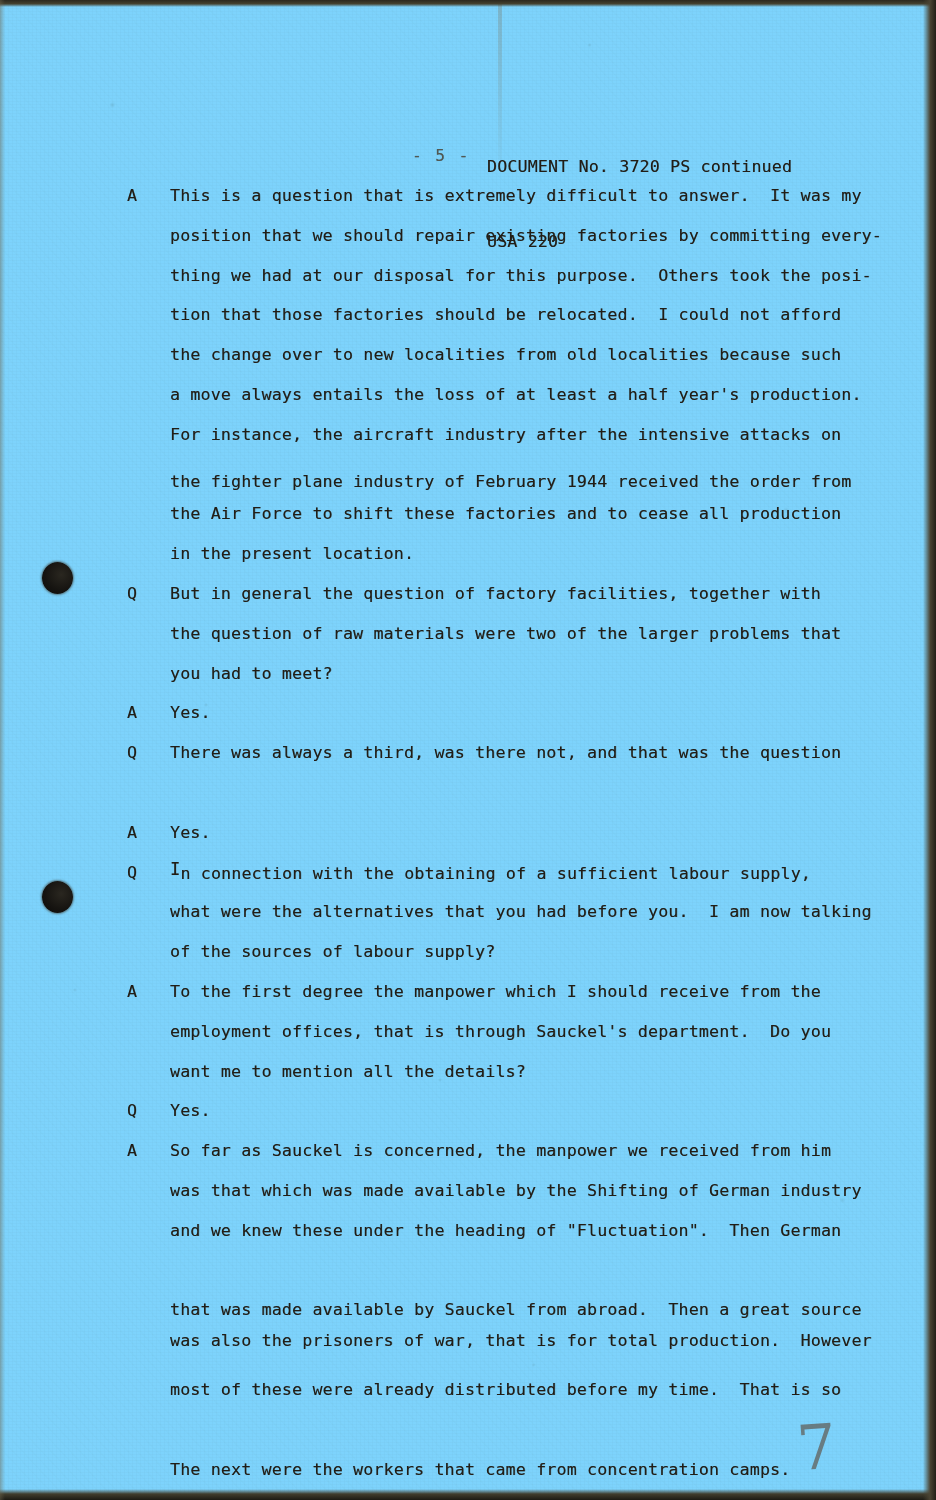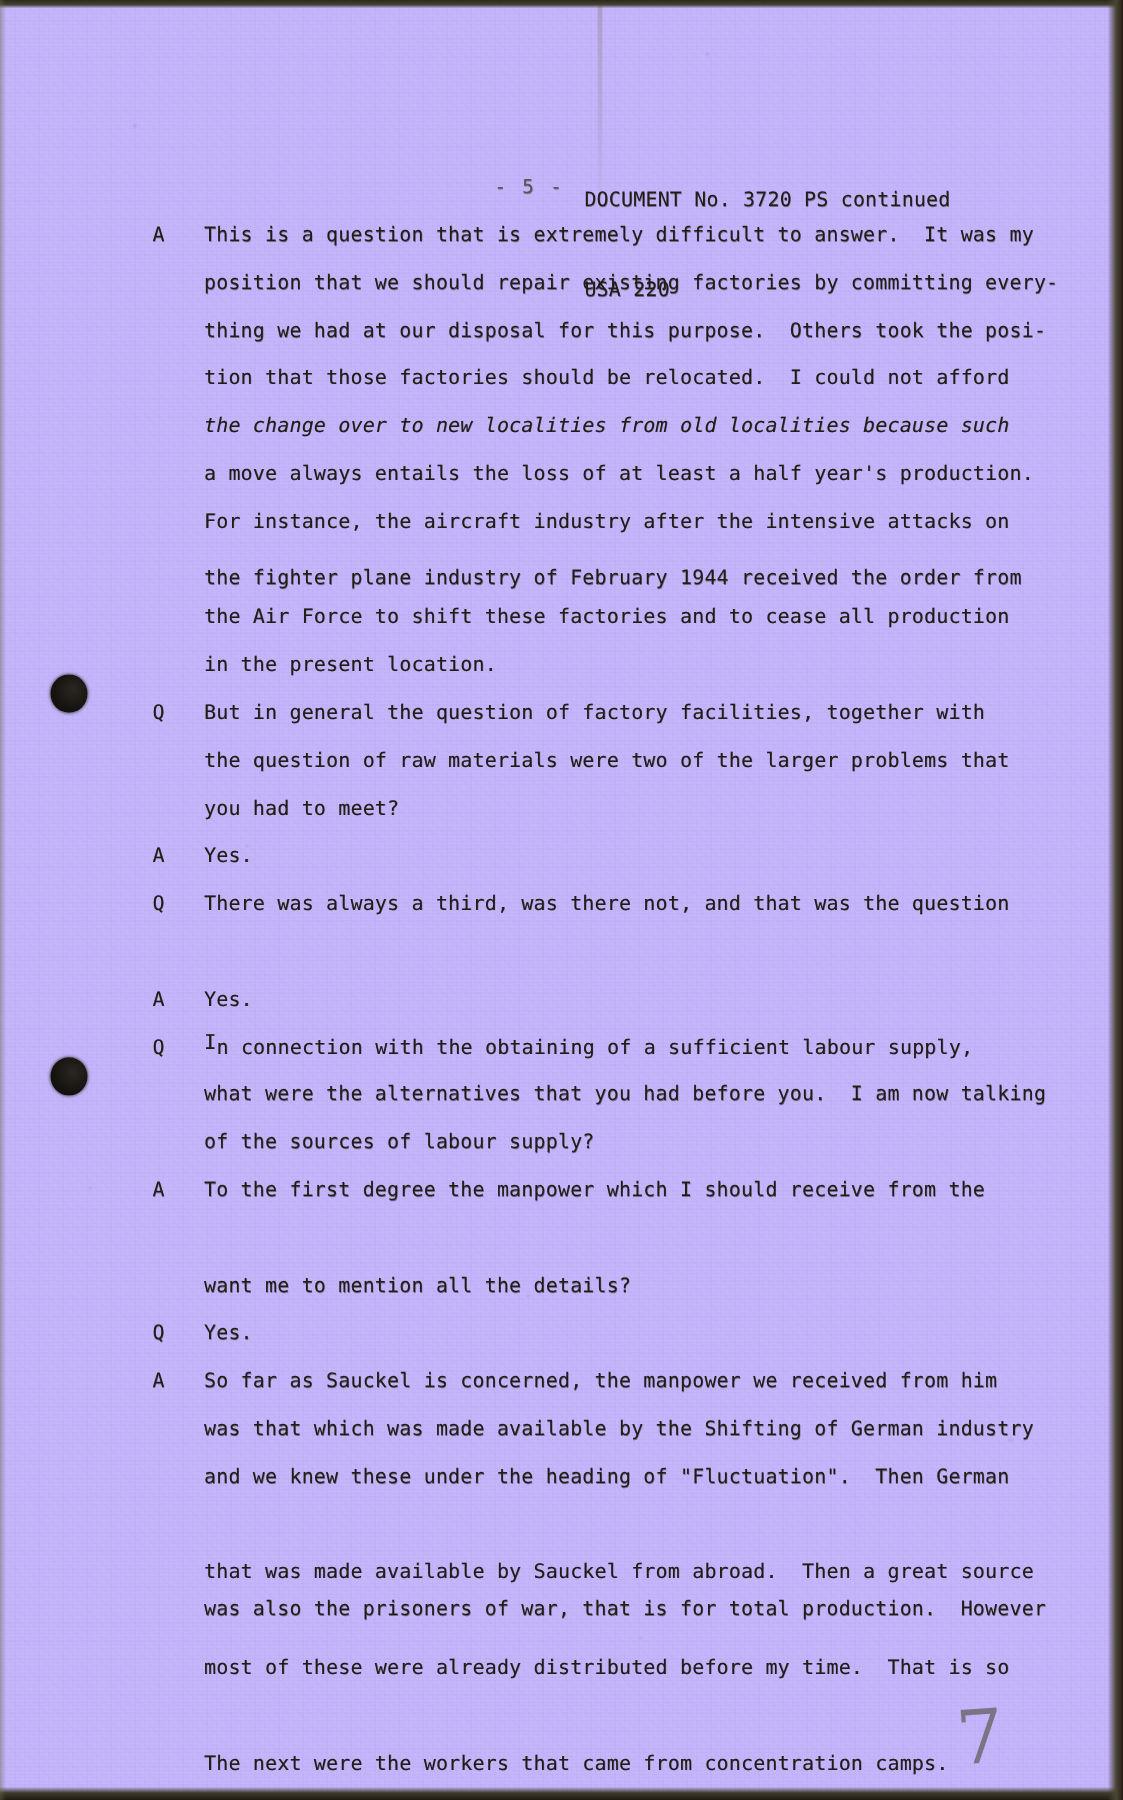--- a/index.html
+++ b/index.html
@@ -6,21 +6,21 @@
   html, body {
     margin: 0;
     padding: 0;
     background: #3a362c;
   }
   #page {
     position: relative;
     width: 936px;
     height: 1500px;
     overflow: hidden;
-    background-color: #c4b5fd;
+    background-color: #7dd3fc;
     background-image:
       radial-gradient(ellipse 900px 700px at 35% 40%, rgba(255,253,240,0.55) 0%, rgba(255,253,240,0) 65%),
       radial-gradient(ellipse 500px 400px at 88% 88%, rgba(198,190,163,0.38) 0%, rgba(198,190,163,0) 70%),
       radial-gradient(ellipse 420px 360px at 6% 95%, rgba(200,193,168,0.32) 0%, rgba(200,193,168,0) 70%),
       linear-gradient(103deg, #e5e0c9 0%, #ecе8d6 30%, #e9e4d1 60%, #e2dcc4 100%);
     font-family: "DejaVu Sans Mono", "Liberation Mono", monospace;
   }
 
   
   #grain {
@@ -128,21 +128,21 @@
   </div>
 
   <div class="typed" id="page-marker">- 5 -</div>
 
   <div id="body">
       <div class="typed tag" style="top: 186px;">A</div>
       <div class="typed line" style="top: 186px;">This is a question that is extremely difficult to answer.  It was my</div>
       <div class="typed line" style="top: 225.8px;">position that we should repair existing factories by committing every-</div>
       <div class="typed line" style="top: 265.6px;">thing we had at our disposal for this purpose.  Others took the posi-</div>
       <div class="typed line" style="top: 305.4px;">tion that those factories should be relocated.  I could not afford</div>
-      <div class="typed line" style="top: 345.2px; font-style: italic;">the change over to new localities from old localities because such</div>
+      <div class="typed line" style="top: 345.2px;">the change over to new localities from old localities because such</div>
       <div class="typed line" style="top: 385px;">a move always entails the loss of at least a half year's production.</div>
       <div class="typed line" style="top: 424.8px;">For instance, the aircraft industry after the intensive attacks on</div>
       <div class="typed line" style="top: 472px;">the fighter plane industry of February 1944 received the order from</div>
       <div class="typed line" style="top: 504.4px;">the Air Force to shift these factories and to cease all production</div>
       <div class="typed line" style="top: 544.2px;">in the present location.</div>
       <div class="typed tag" style="top: 584px;">Q</div>
       <div class="typed line" style="top: 623.8px;">the question of raw materials were two of the larger problems that</div>
       <div class="typed line" style="top: 584px;">But in general the question of factory facilities, together with</div>
       <div class="typed line" style="top: 663.6px;">you had to meet?</div>
       <div class="typed tag" style="top: 703.4px;">A</div>
@@ -150,20 +150,21 @@
       <div class="typed tag" style="top: 743.2px;">Q</div>
       <div class="typed line" style="top: 743.2px;">There was always a third, was there not, and that was the question</div>
       <div class="typed tag" style="top: 822.8px;">A</div>
       <div class="typed line" style="top: 822.8px;">Yes.</div>
       <div class="typed tag" style="top: 862.6px;">Q</div>
       <div class="typed line" style="top: 862.6px;"><span class="raised">I</span><span>n connection with the obtaining of a sufficient labour supply,</span></div>
       <div class="typed line" style="top: 902.4px;">what were the alternatives that you had before you.  I am now talking</div>
       <div class="typed line" style="top: 942.2px;">of the sources of labour supply?</div>
       <div class="typed tag" style="top: 982px;">A</div>
       <div class="typed line" style="top: 982px;">To the first degree the manpower which I should receive from the</div>
+      <div class="typed line" style="top: 1021.8px;">employment offices, that is through Sauckel's department.  Do you</div>
       <div class="typed line" style="top: 1061.6px;">want me to mention all the details?</div>
       <div class="typed tag" style="top: 1101.4px;">Q</div>
       <div class="typed line" style="top: 1101.4px;">Yes.</div>
       <div class="typed tag" style="top: 1141.2px;">A</div>
       <div class="typed line" style="top: 1141.2px;">So far as Sauckel is concerned, the manpower we received from him</div>
       <div class="typed line" style="top: 1181px;">was that which was made available by the Shifting of German industry</div>
       <div class="typed line" style="top: 1220.8px;">and we knew these under the heading of "Fluctuation".  Then German</div>
       <div class="typed line" style="top: 1300.4px;">that was made available by Sauckel from abroad.  Then a great source</div>
       <div class="typed line" style="top: 1331px;">was also the prisoners of war, that is for total production.  However</div>
       <div class="typed line" style="top: 1380px;">most of these were already distributed before my time.  That is so</div>

